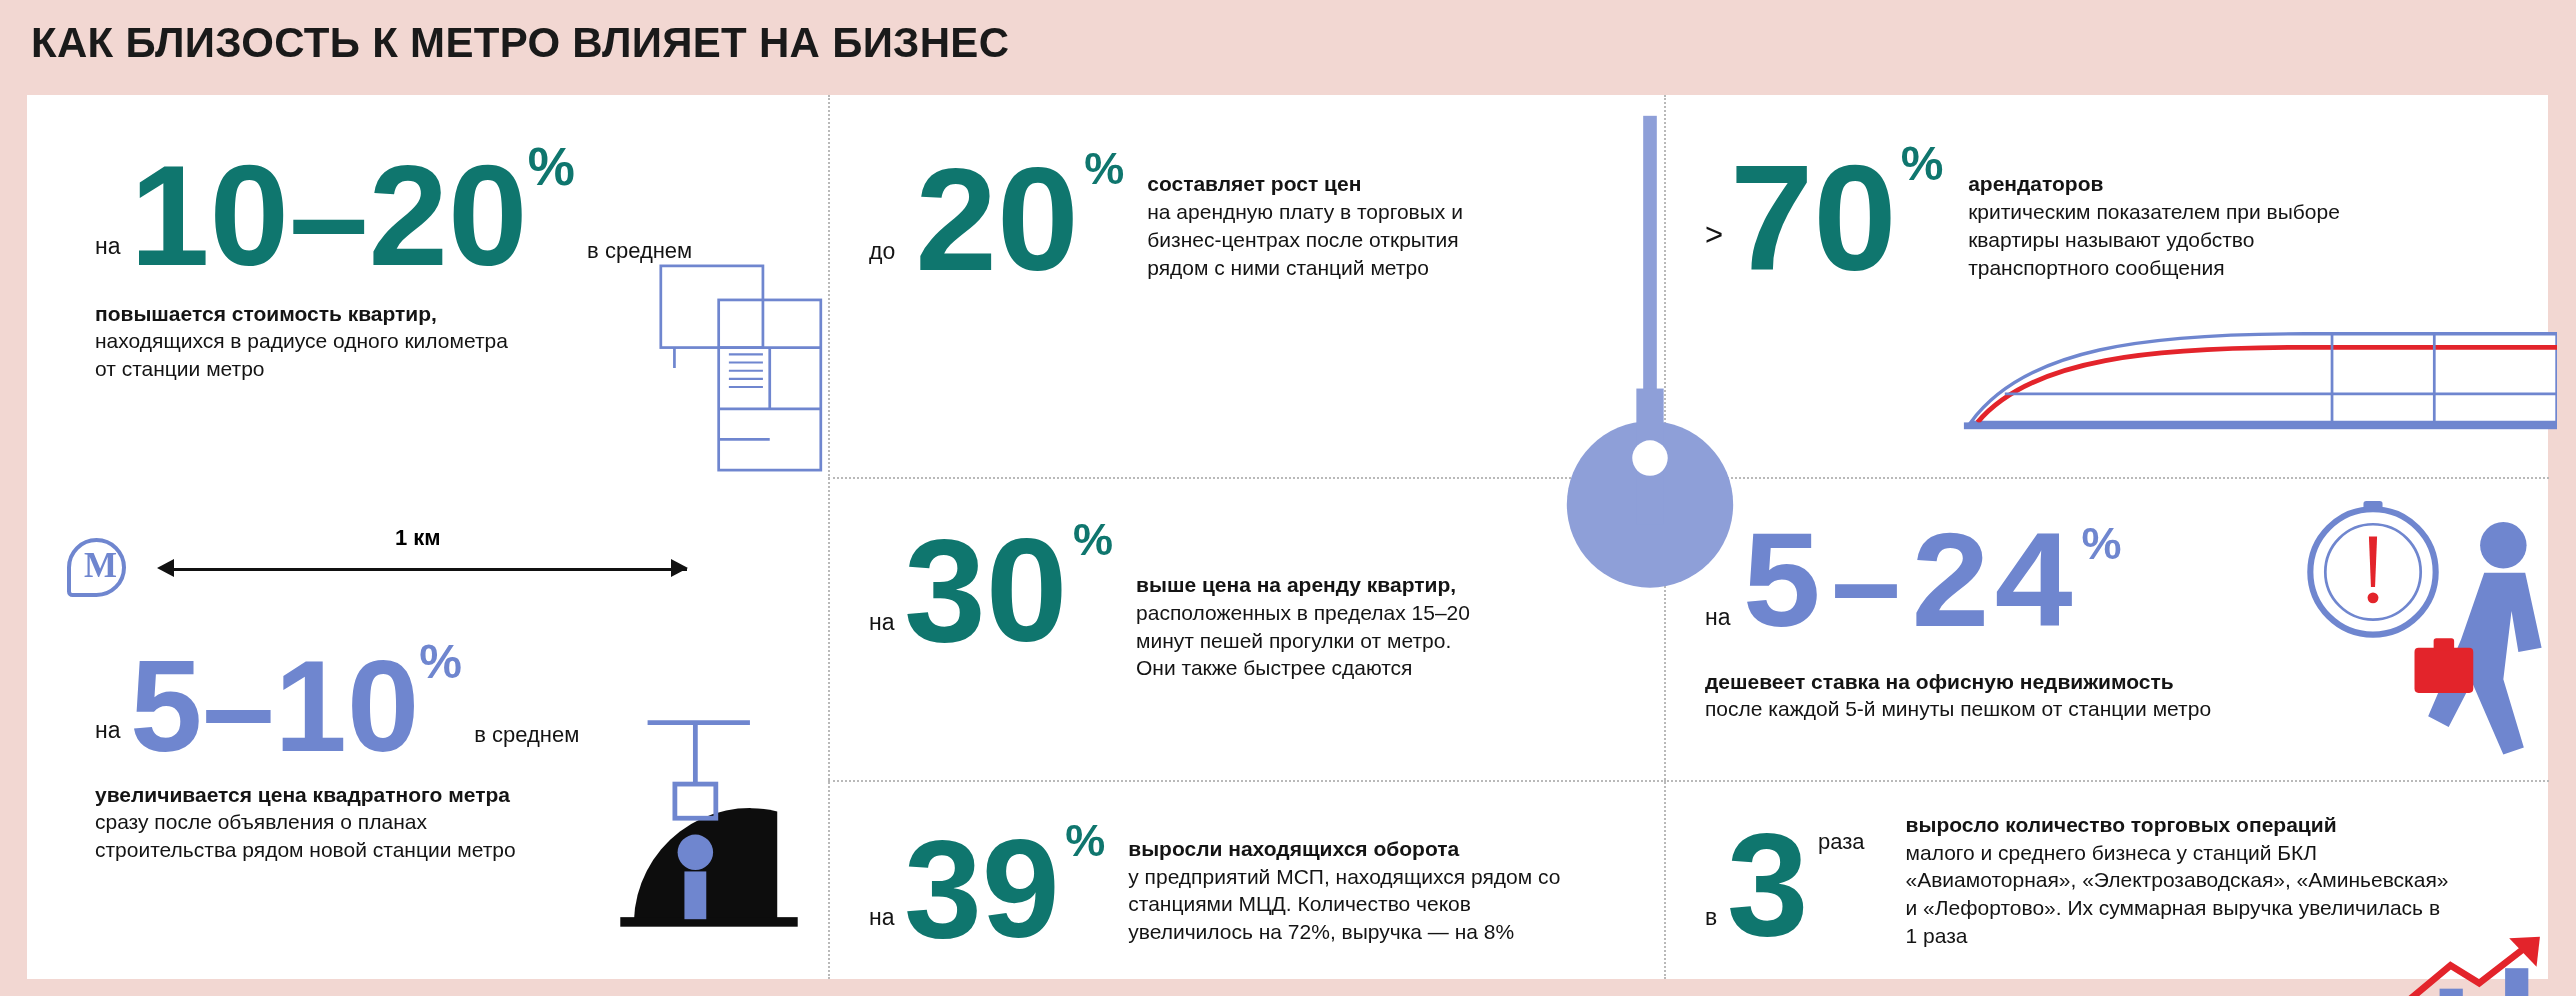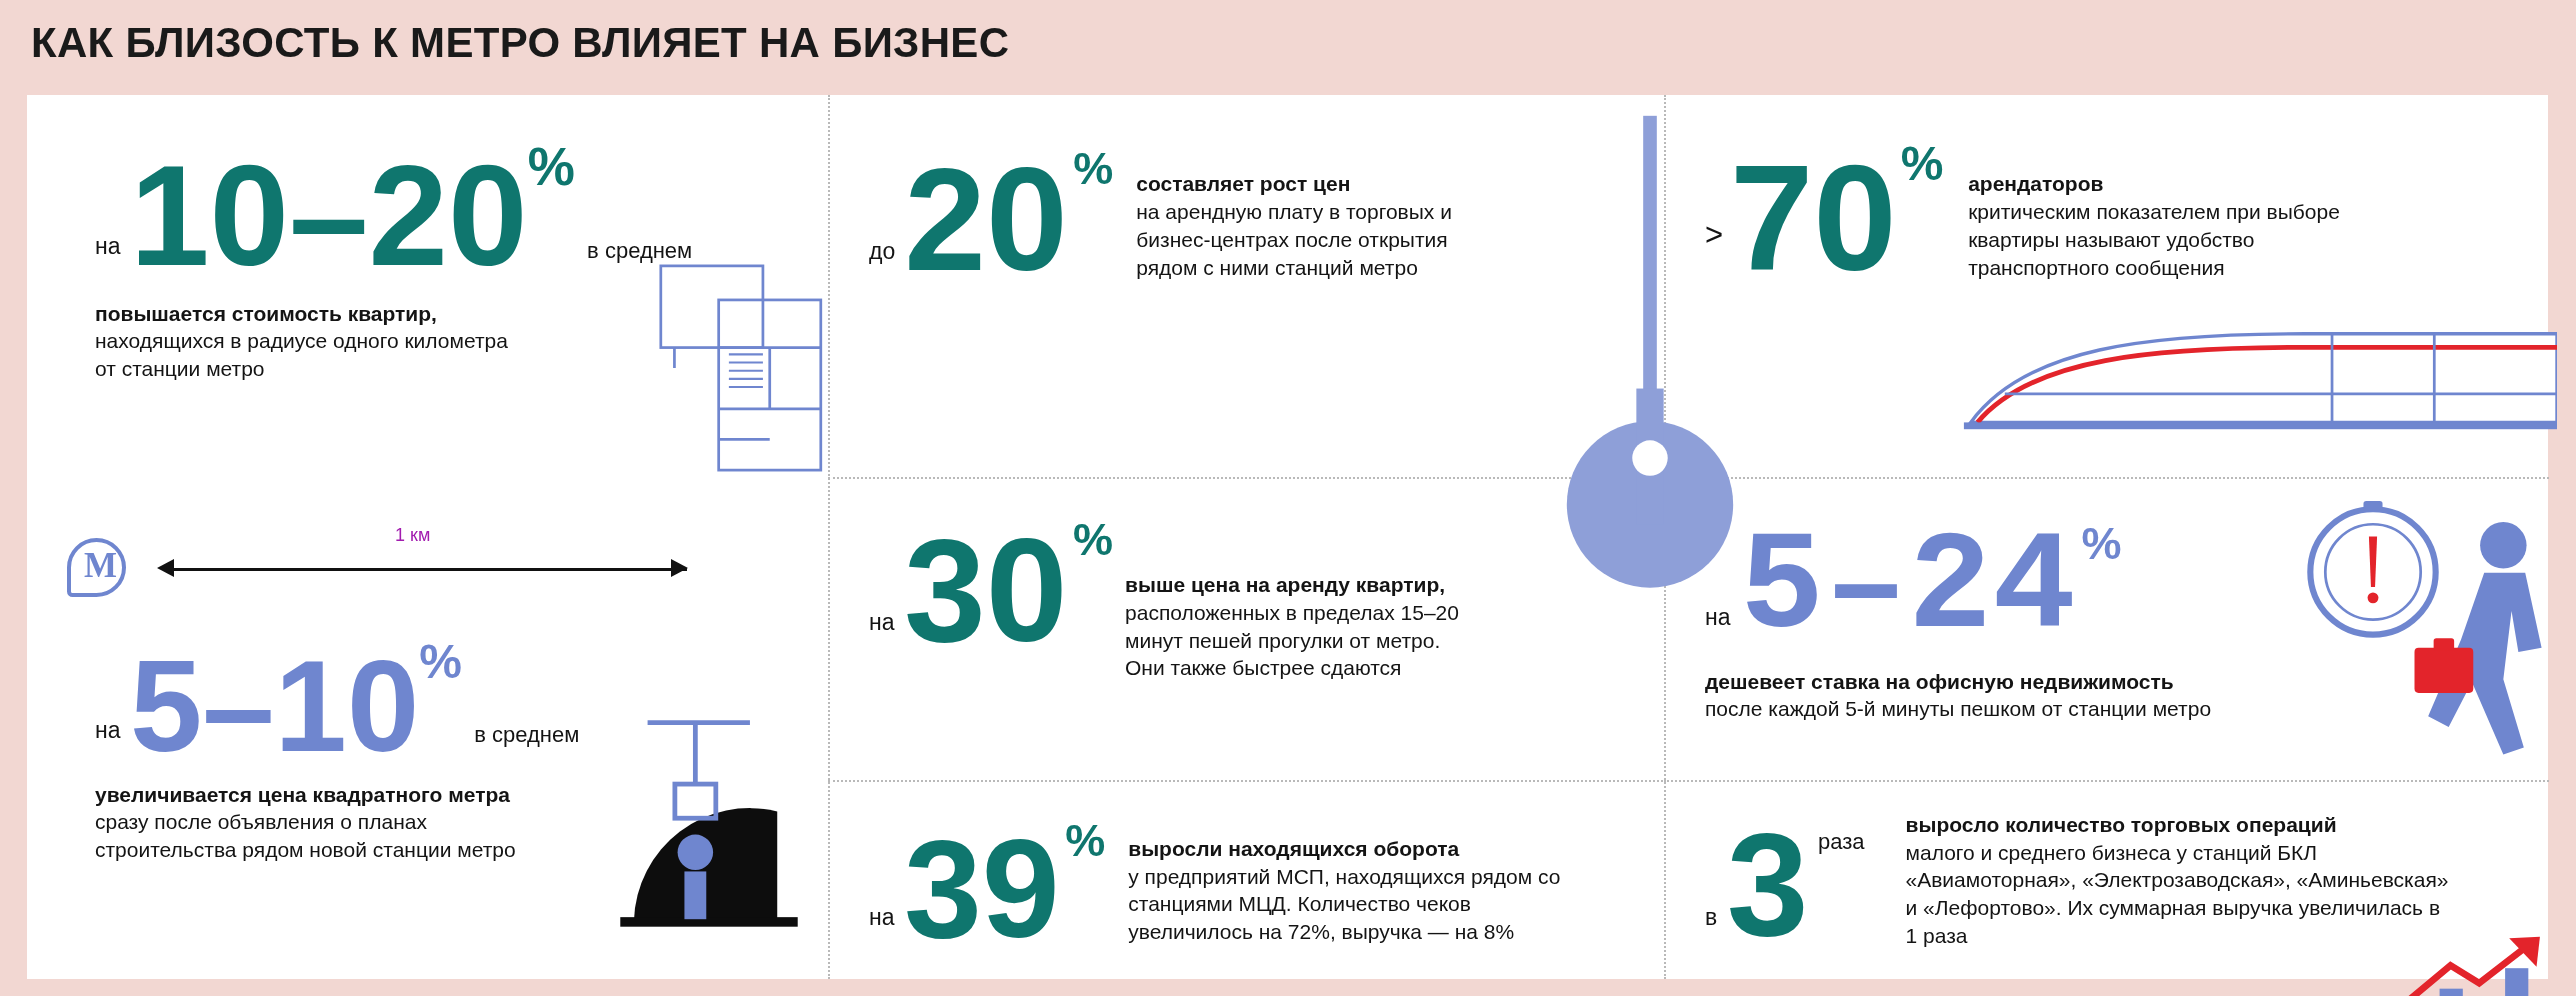--- a/index.html
+++ b/index.html
@@ -104,22 +104,23 @@
   .arrow-l, .arrow-r {
     position: absolute;
     width: 0; height: 0;
     border-top: 9.5px solid transparent;
     border-bottom: 9.5px solid transparent;
   }
   .arrow-l { border-right: 17.7px solid #111; }
   .arrow-r { border-left: 17.7px solid #111; }
   .km-label {
     position: absolute;
-    font-size: 18px;
-    color: #a21caf;
+    font-size: 22px;
+    color: #000000;
+    font-weight: bold;
   }
 </style>
 </head>
 <body>
 
 <div id="root">
 
   <div class="title">КАК БЛИЗОСТЬ К МЕТРО ВЛИЯЕТ НА БИЗНЕС</div>
 
   <div class="board">
@@ -193,36 +194,36 @@
         <rect x="120" y="110" width="60" height="50"></rect>
       </g>
       <g fill="#6f86cf">
         <circle cx="150" cy="210" r="26"></circle>
         <rect x="134" y="238" width="32" height="70"></rect>
       </g>
     </svg>
 
     <div class="cell" style="left:842px; top:48px; width:778px;">
       <div class="row-flex" style="align-items:flex-end;">
-        <span class="prefix" style="margin-bottom:19px; margin-right:9px;">до</span>
+        <span class="prefix" style="margin-bottom:19px; margin-right:20px;">до</span>
         <span class="bignum black" style="font-size:147px;">20</span>
         <span class="pct black" style="font-size:45px; margin-bottom:89px; margin-left:5.5px;">%</span>
         <div class="body-text" style="margin-left:23px; margin-bottom:2.7px; width:355px;">
           <b>составляет рост цен</b><br>
           <span>на арендную плату в торговых и бизнес-центрах после открытия рядом с ними станций метро</span>
         </div>
       </div>
     </div>
 
     <div class="cell" style="left:842px; top:419px; width:778px;">
       <div class="row-flex" style="align-items:flex-end;">
         <span class="prefix" style="margin-bottom:19px; margin-right:9.5px;">на</span>
         <span class="bignum black" style="font-size:147px;">30</span>
         <span class="pct black" style="font-size:45px; margin-bottom:89px; margin-left:5.5px;">%</span>
-        <div class="body-text" style="margin-left:12px; margin-bottom:-27px; width:355px;">
+        <div class="body-text" style="margin-left:23px; margin-bottom:-27px; width:355px;">
           <b>выше цена на аренду квартир,</b><br>
           <span>расположенных в пределах 15–20 минут пешей прогулки от метро. Они также быстрее сдаются</span>
         </div>
       </div>
     </div>
 
     <div class="cell" style="left:842px; top:720px; width:778px;">
       <div class="row-flex" style="align-items:flex-end;">
         <span class="prefix" style="margin-bottom:19px; margin-right:9.5px;">на</span>
         <span class="bignum black" style="font-size:140px;">39</span>

